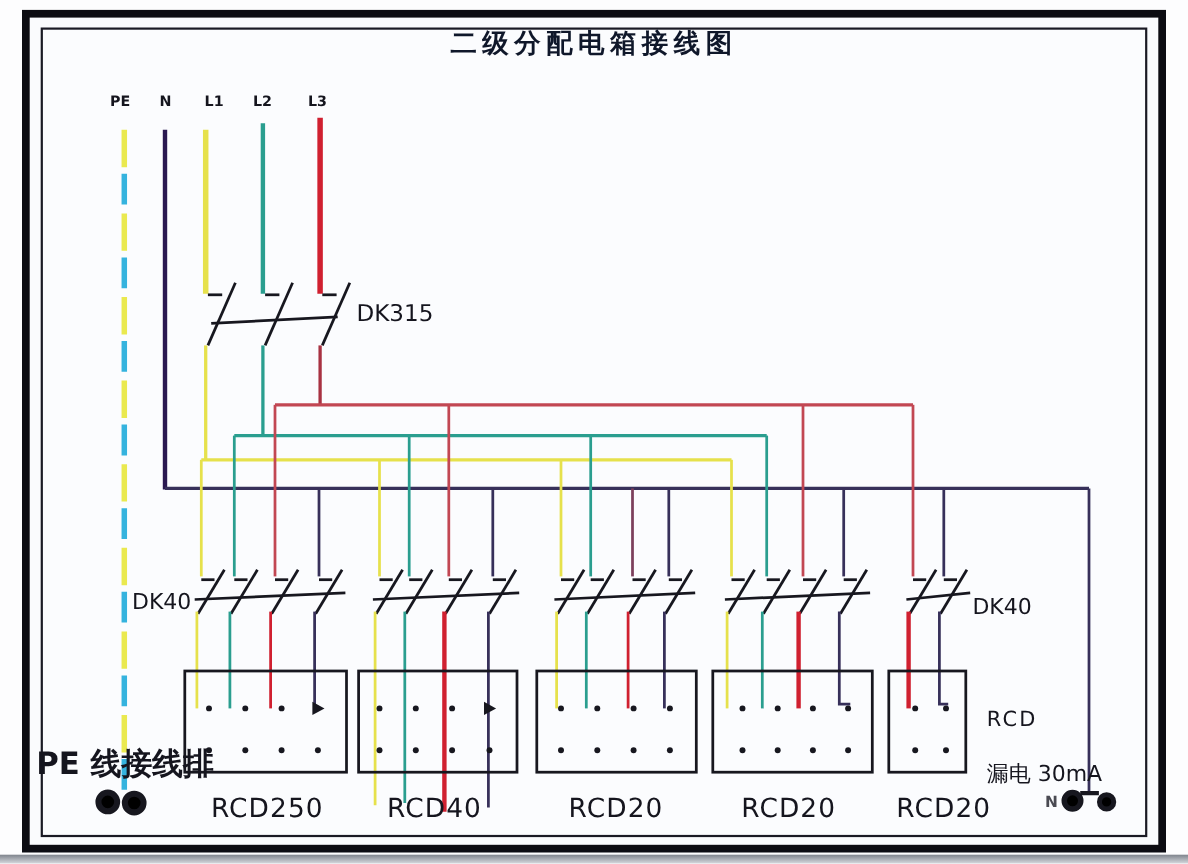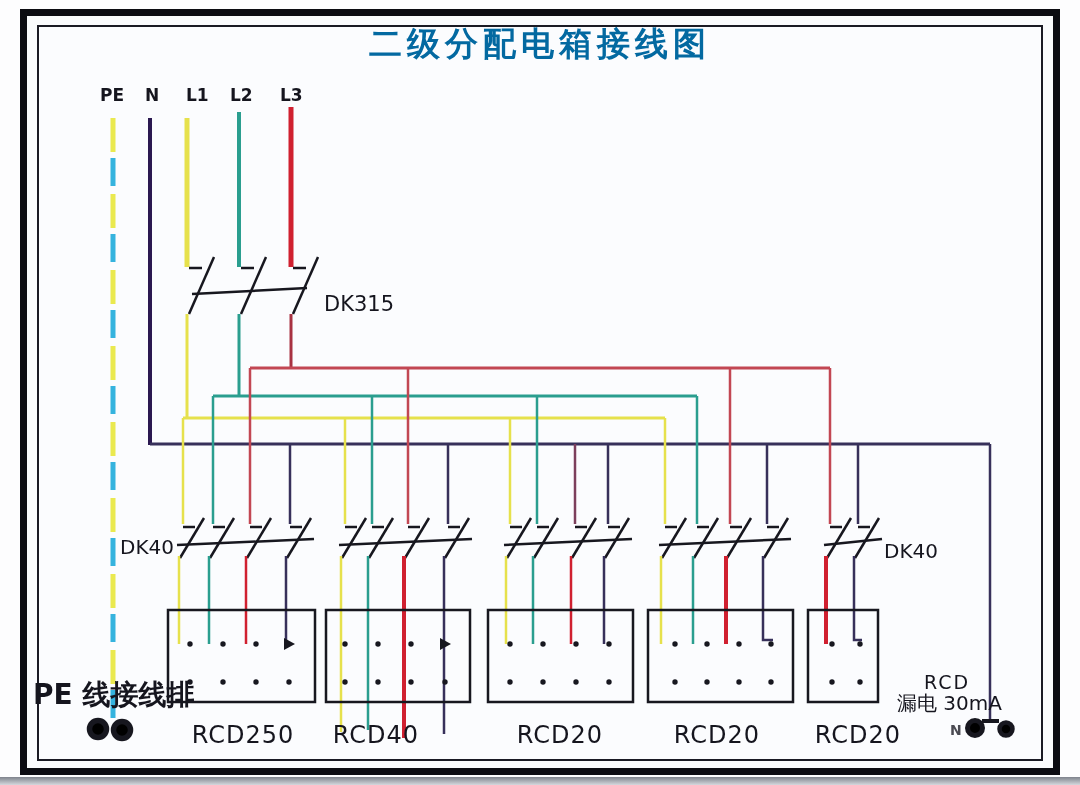--- a/index.html
+++ b/index.html
@@ -6,28 +6,28 @@
   #stage{position:absolute;left:0;top:0;width:1080px;height:785px;background:#fdfdfe;
          font-family:"DejaVu Sans","Liberation Sans",sans-serif;color:#15151e;}
   .frame-outer{position:absolute;left:20px;top:9px;width:1040px;height:766px;
                border:7px solid #0c0c12;box-sizing:border-box;background:#fafbfd;}
   .frame-inner{position:absolute;left:37px;top:25px;width:1006px;height:736px;
                border:2px solid #1a1a24;box-sizing:border-box;background:#fbfcfe;}
   .bottom-shadow{position:absolute;left:0;top:777px;width:1080px;height:8px;
                  background:linear-gradient(#7e838c,#d5d8dd);}
   svg.wires{position:absolute;left:0;top:0;width:1080px;height:785px;}
   .lbl{position:absolute;white-space:nowrap;line-height:1.1;}
-  .title{top:26px;left:50%;transform:translateX(-50%);font-size:33px;font-weight:600;
-         letter-spacing:5px;color:#0369a1;}
-  .feed{top:86px;font-size:17px;font-weight:600;}
-  .dk315{left:324px;top:274px;font-size:21px;margin-top:19px;}
+  .title{top:26px;left:50%;transform:translateX(-50%);font-size:24px;font-weight:600;
+         letter-spacing:5px;color:#0f172a;}
+  .feed{top:86px;font-size:13px;font-weight:600;}
+  .dk315{left:324px;top:274px;font-size:21px;}
   .dk40l{left:120px;top:536px;font-size:20px;}
   .dk40r{left:884px;top:540px;font-size:20px;}
   .rcdlbl{top:722px;font-size:24px;letter-spacing:1px;transform:translateX(-50%);}
-  .rcdnote{left:924px;top:644px;font-size:19px;letter-spacing:2px;margin-top:28px;}
+  .rcdnote{left:897px;top:644px;font-size:19px;letter-spacing:2px;}
   .leak{left:897px;top:692px;font-size:20px;}
   .peterm{left:33px;top:680px;font-size:28px;font-weight:700;}
   .nterm{left:950px;top:723px;font-size:14px;font-weight:700;color:#4a4a52;}
   
   .w-yellow{stroke:var(--c-yellow);}      .w-teal{stroke:var(--c-teal);}
   .w-red{stroke:var(--c-red);}            .w-redsoft{stroke:var(--c-red_bus);}
   .w-reddark{stroke:var(--c-red_dark);}   .w-maroon{stroke:var(--c-maroon);}
   .w-neutral{stroke:var(--c-neutral);}    .w-nfeed{stroke:var(--c-neutral_feed);}
   .w-pey{stroke:var(--c-pe_yellow);}      .w-pec{stroke:var(--c-pe_cyan);}
   .w-ink{stroke:var(--c-ink);}            .f-ink{fill:var(--c-ink);}
@@ -240,21 +240,21 @@
   <div class="lbl feed" style="left:145px">N</div>
   <div class="lbl feed" style="left:186px">L1</div>
   <div class="lbl feed" style="left:230px">L2</div>
   <div class="lbl feed" style="left:280px">L3</div>
 
   <div class="lbl dk315">DK315</div>
   <div class="lbl dk40l">DK40</div>
   <div class="lbl dk40r">DK40</div>
 
   <div class="lbl rcdlbl" style="left:243px">RCD250</div>
-  <div class="lbl rcdlbl" style="left:376px">RCD40</div>
+  <div class="lbl rcdlbl" style="left:395px">RCD40</div>
   <div class="lbl rcdlbl" style="left:560px">RCD20</div>
   <div class="lbl rcdlbl" style="left:717px">RCD20</div>
   <div class="lbl rcdlbl" style="left:858px">RCD20</div>
 
   <div class="lbl rcdnote">RCD</div>
   <div class="lbl leak">漏电 30mA</div>
   <div class="lbl peterm">PE 线接线排</div>
   <div class="lbl nterm">N</div>
 
   <div class="bottom-shadow"></div>

